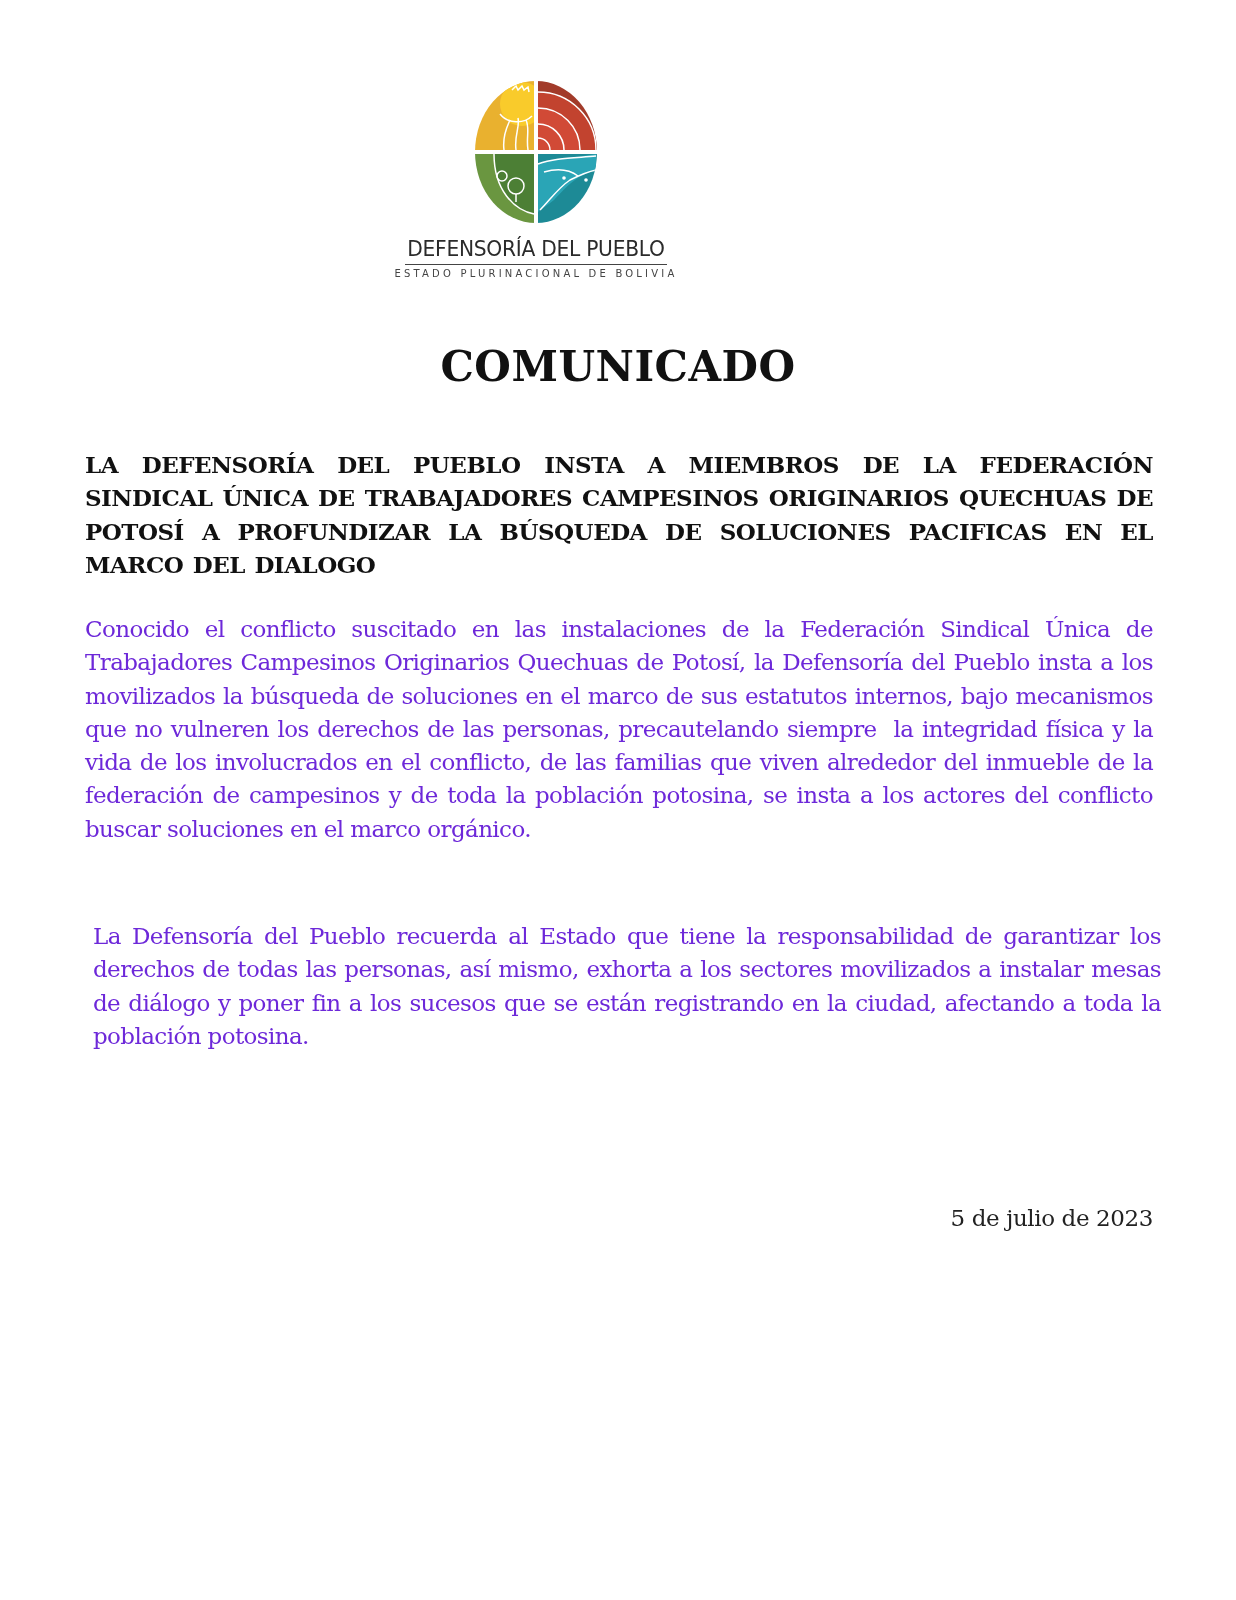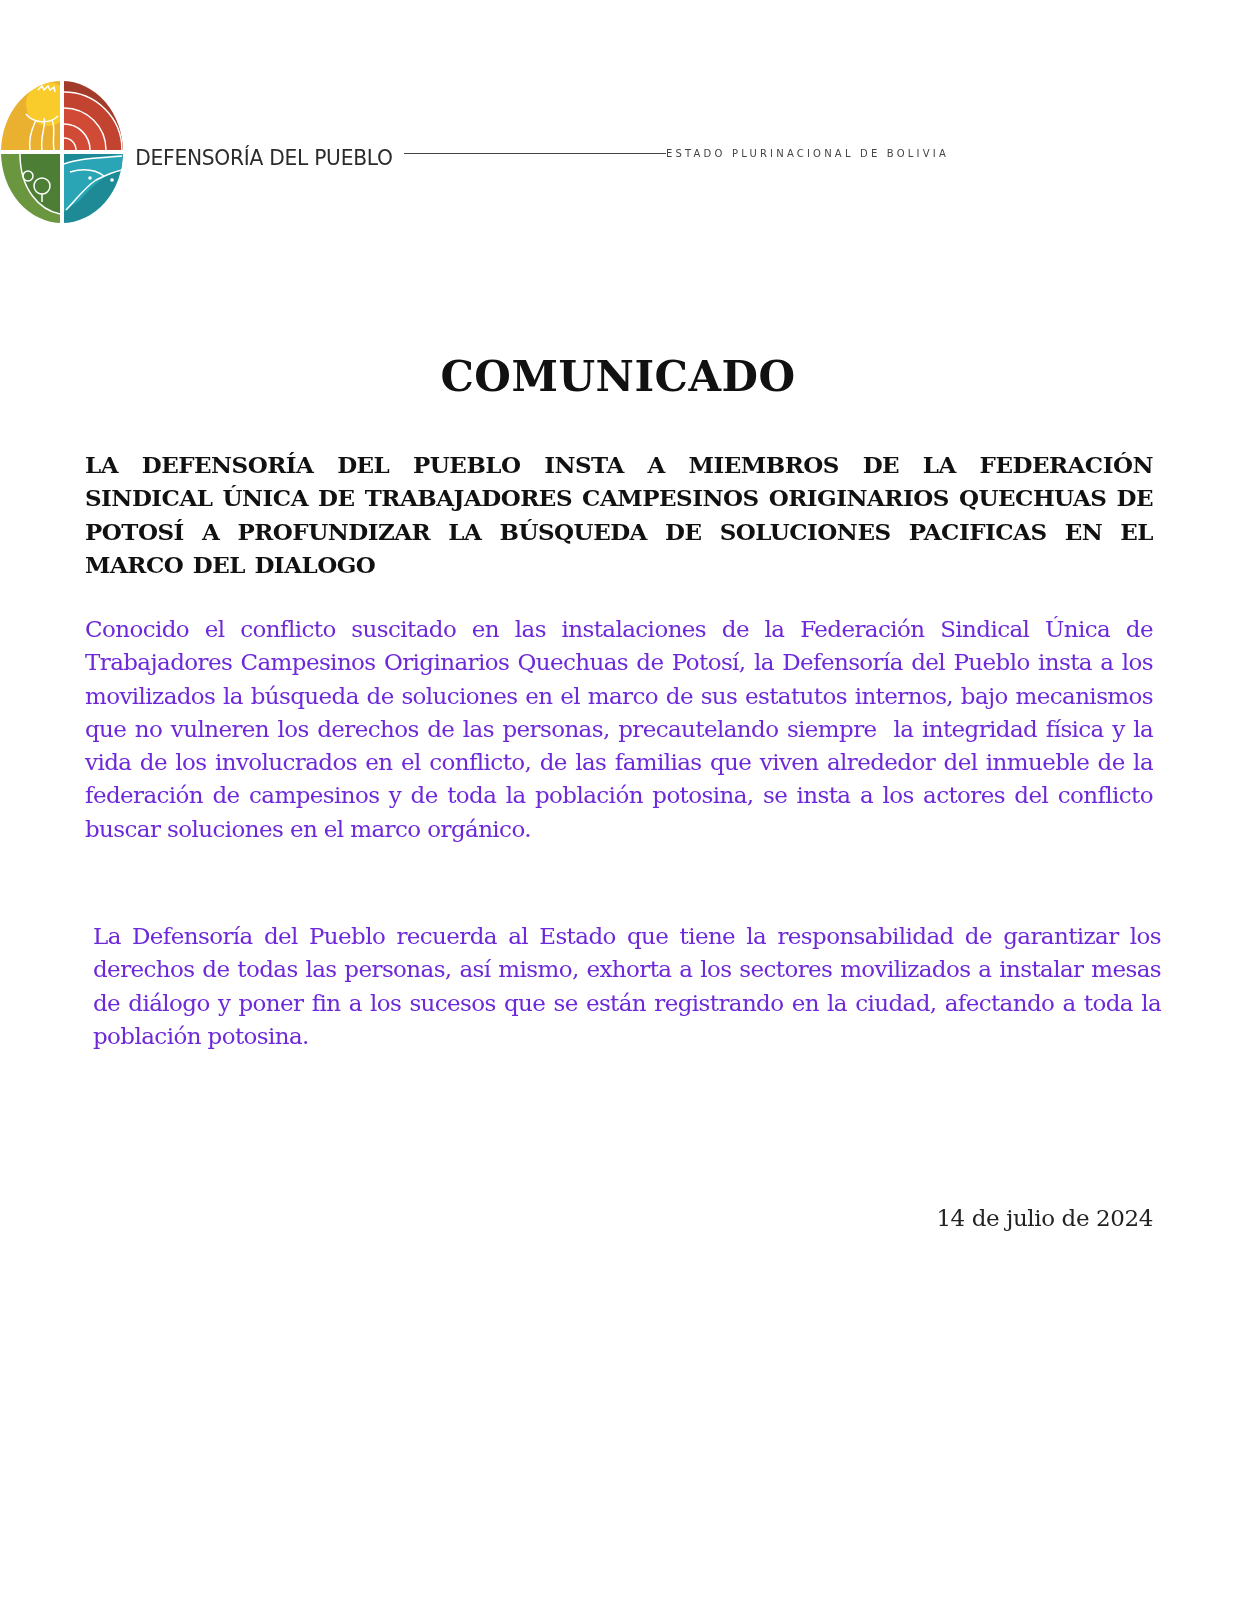--- a/index.html
+++ b/index.html
@@ -14,21 +14,21 @@
       overflow: hidden;
       font-family: "DejaVu Serif", serif;
       color: #111111;
     }
     .logo {
       position: absolute;
       left: 0;
       top: 80px;
       width: 1072px;
       display: flex;
-      flex-direction: row;
+      flex-direction: column;
       align-items: center;
     }
     .logo-emblem {
       width: 124px;
       height: 144px;
     }
     .logo-title {
       margin-top: 12px;
       font-family: "DejaVu Sans", sans-serif;
       font-size: 22px;
@@ -47,21 +47,21 @@
     .logo-subtitle {
       margin-top: 3px;
       font-family: "DejaVu Sans", sans-serif;
       font-size: 10px;
       letter-spacing: 3.2px;
       color: #444444;
       line-height: 12px;
     }
     .doc-title {
       position: absolute;
-      top: 350px;
+      top: 340px;
       left: 0;
       width: 1236px;
       text-align: center;
       font-family: "DejaVu Serif", serif;
       font-weight: bold;
       font-size: 42px;
       letter-spacing: 0.5px;
       color: #111;
       line-height: 54px;
     }
@@ -157,13 +157,13 @@
 </div>
 
 <h1 class="doc-title" style="margin:0;">COMUNICADO</h1>
 
 <div class="headline">LA DEFENSORÍA DEL PUEBLO INSTA A MIEMBROS DE LA FEDERACIÓN SINDICAL ÚNICA DE TRABAJADORES CAMPESINOS ORIGINARIOS QUECHUAS DE POTOSÍ A PROFUNDIZAR LA BÚSQUEDA DE SOLUCIONES PACIFICAS EN EL MARCO DEL DIALOGO</div>
 
 <p class="para para-1" style="margin:0; white-space: pre-wrap;">Conocido el conflicto suscitado en las instalaciones de la Federación Sindical Única de Trabajadores Campesinos Originarios Quechuas de Potosí, la Defensoría del Pueblo insta a los movilizados la búsqueda de soluciones en el marco de sus estatutos internos, bajo mecanismos que no vulneren los derechos de las personas, precautelando siempre  la integridad física y la vida de los involucrados en el conflicto, de las familias que viven alrededor del inmueble de la federación de campesinos y de toda la población potosina, se insta a los actores del conflicto buscar soluciones en el marco orgánico.</p>
 
 <p class="para para-2" style="margin:8px;">La Defensoría del Pueblo recuerda al Estado que tiene la responsabilidad de garantizar los derechos de todas las personas, así mismo, exhorta a los sectores movilizados a instalar mesas de diálogo y poner fin a los sucesos que se están registrando en la ciudad, afectando a toda la población potosina.</p>
 
-<div class="date">14 de julio de 2024</div>
+<div class="date">5 de julio de 2023</div>
 
 </body></html>

